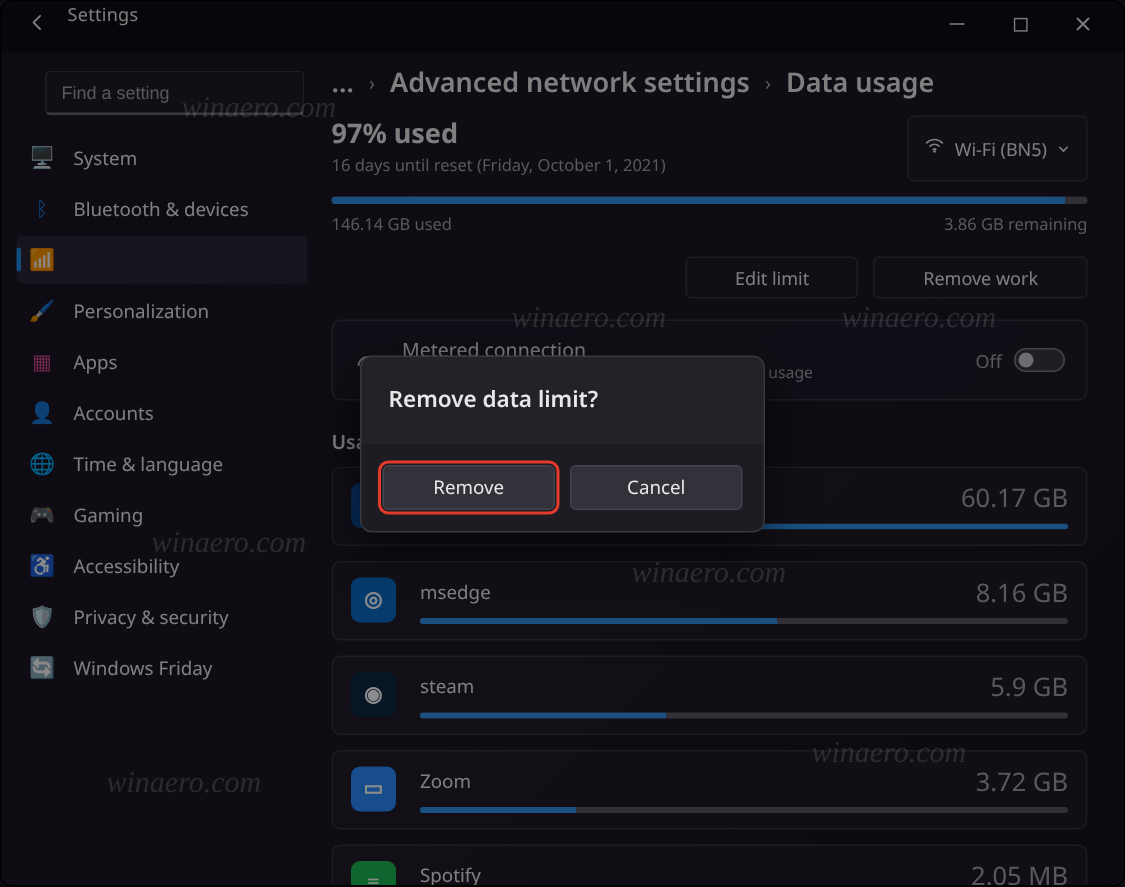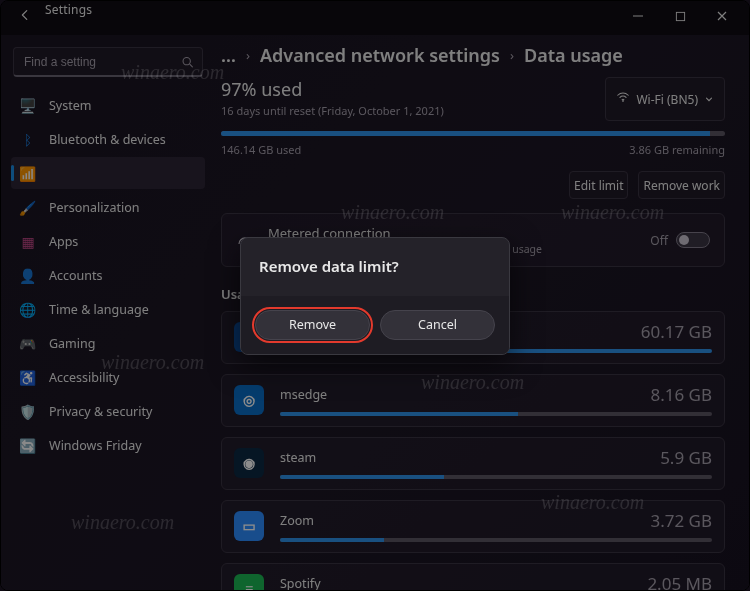--- a/index.html
+++ b/index.html
@@ -76,21 +76,21 @@
     width: 42px; height: 42px;
     border-radius: 50%;
     background: radial-gradient(circle at 40% 30%, #7fd06e 0%, #2c6a26 60%, #1b2b15 100%);
     margin-right: 10px;
     position: relative;
     overflow: hidden;
   }
   .user-name { font-size: 13px; font-weight: 600; }
 
   .search {
-    margin: 4px 4px 10px 4px;
+    margin: 4px 4px 10px 21px;
     display: flex; align-items: center;
     background: var(--panel);
     border: 1px solid var(--border);
     border-bottom: 2px solid #6a6473;
     border-radius: 4px;
     height: 30px;
     padding: 0 8px;
     color: var(--text-dim);
   }
   .search input {
@@ -136,21 +136,21 @@
     color: var(--text);
     margin: 0 0 10px 0;
     gap: 10px;
   }
   .crumbs .ell { color: var(--text); font-size: 18px; }
   .crumbs .sep { color: var(--text-dim); font-weight: 400; font-size: 13px; }
 
   .usage-header {
     display: flex; align-items: flex-start; justify-content: space-between;
   }
-  .pct { font-size: 18px; font-weight: 400; }
+  .pct { font-size: 18px; font-weight: 700; }
   .reset { font-size: 11px; color: var(--text-dim); margin-top: 2px; }
   .netsel {
     display: flex; align-items: center;
     background: var(--panel);
     border: 1px solid var(--border);
     border-radius: 4px;
     height: 44px;
     padding: 0 10px;
     font-size: 12px;
     gap: 6px;
@@ -175,21 +175,21 @@
 
   .actions {
     display: flex; justify-content: flex-end; gap: 10px;
     margin: 14px 0 14px 0;
   }
   .dbtn {
     background: var(--panel);
     border: 1px solid var(--border);
     border-radius: 4px;
     height: 28px;
-    padding: 0 4px;
+    padding: 0 32px;
     color: var(--text);
     font-size: 12px;
     display: flex; align-items: center;
   }
 
   .card {
     background: rgba(40,33,48,.55);
     border: 1px solid var(--border);
     border-radius: 6px;
     padding: 10px 14px;
@@ -280,21 +280,21 @@
     font-size: 15px; font-weight: 600;
   }
   .dlg-btns {
     display: flex; gap: 10px;
     padding: 14px;
     background: #1e1c23;
   }
   .dlg-btn {
     flex: 1;
     height: 30px;
-    border-radius: 15px;
+    border-radius: 4px;
     background: var(--dialog-btn);
     border: 1px solid #45434c;
     color: var(--text);
     display: flex; align-items: center; justify-content: center;
     font-size: 12.5px;
   }
   .dlg-btn.primary {
     outline: 2px solid var(--red);
     outline-offset: 1px;
   }

